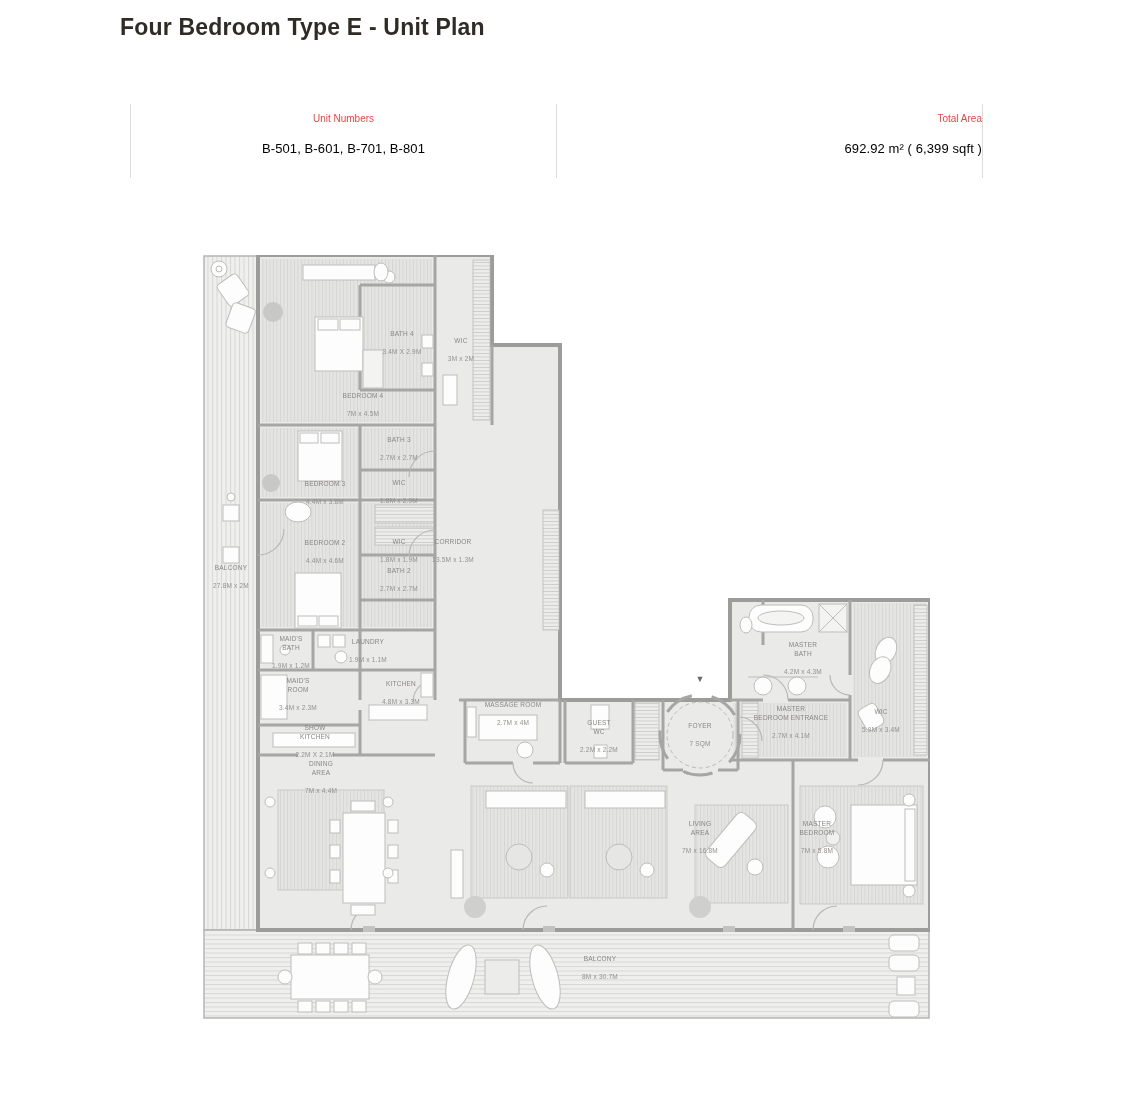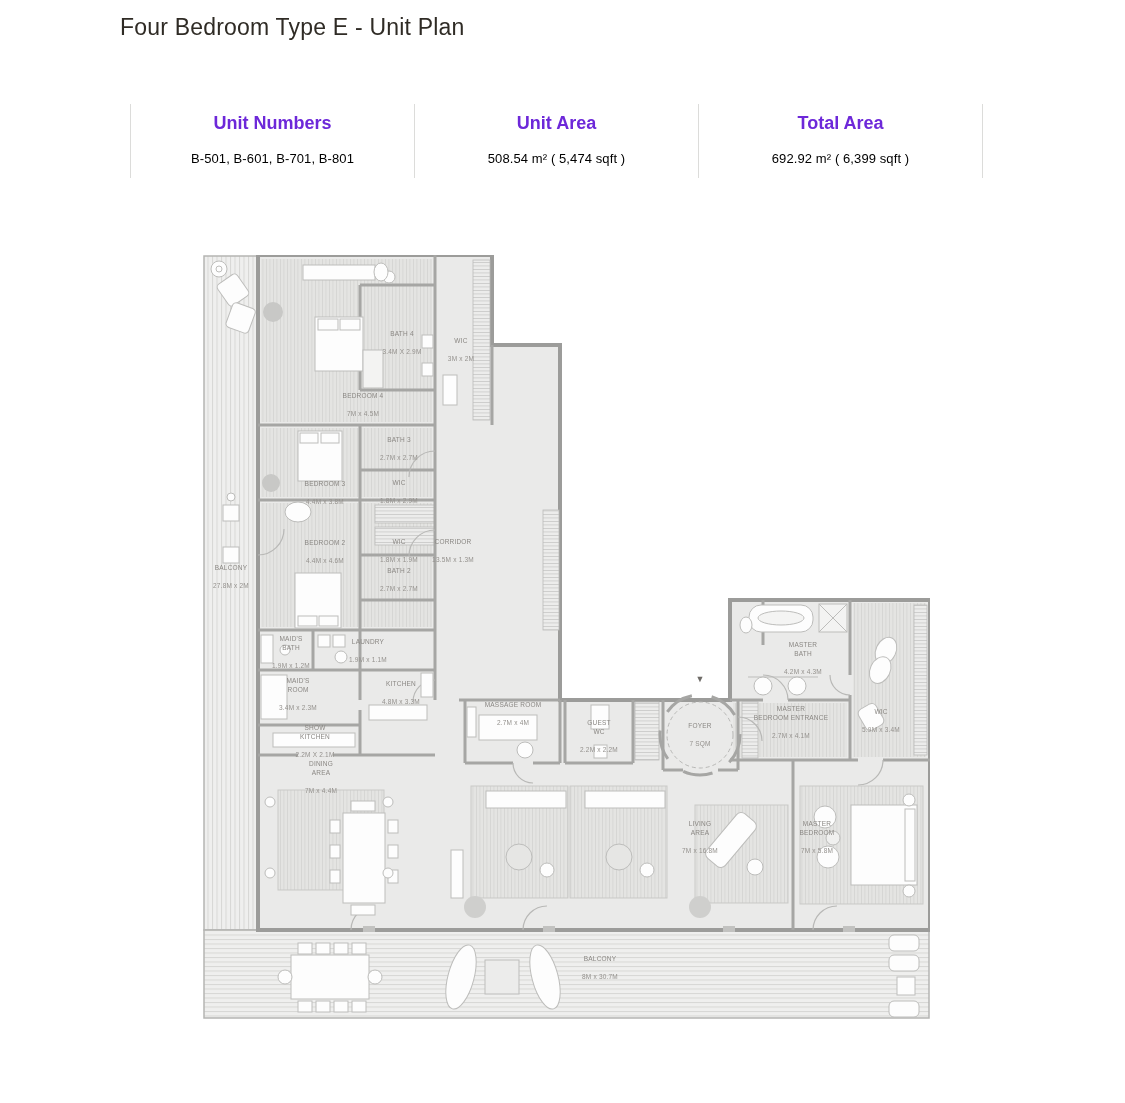--- a/index.html
+++ b/index.html
@@ -2,30 +2,30 @@
 <html><head>
 <meta charset="utf-8">
 <style>
   html,body{margin:0;padding:0;}
   body{
     width:1125px;height:1103px;position:relative;background:#ffffff;
     font-family:"Liberation Sans", sans-serif;overflow:hidden;
   }
   .page-title{
     position:absolute;left:120px;top:14px;font-size:23px;color:#2f2b25;
-    letter-spacing:.2px;font-weight:400;
+    letter-spacing:.2px;font-weight:700;
   }
   .info-table{
     position:absolute;left:130px;top:104px;width:853px;height:74px;display:flex;
   }
   .info-cell{
     flex:1;border-left:1px solid #dcdcda;text-align:center;padding-top:9px;
   }
-  .info-cell:last-child{border-right:1px solid #dcdcda;}
-  .info-label{font-size:18px;font-weight:bold;color:#6d28d9;}
+  .info-cell:last-child{border-right:1px solid #dcdcda;text-align:right;}
+  .info-label{font-size:10px;font-weight:normal;color:#ef4444;}
   .info-value{font-size:13px;color:#000000;margin-top:17px;letter-spacing:.1px;}
   .plan{
     position:absolute;left:203px;top:255px;width:727px;height:765px;
   }
   .plan svg{position:absolute;left:0;top:0;}
   .room{
     position:absolute;transform:translate(-50%,-50%);text-align:center;
     font-size:6.5px;line-height:1.35;color:#8a8783;letter-spacing:.2px;
     white-space:pre-line;pointer-events:none;width:max-content;max-width:90px;
   }
@@ -36,24 +36,20 @@
 </style>
 </head>
 <body>
 
 <div class="page-title">Four Bedroom Type E - Unit Plan</div>
 
 <div class="info-table">
   <div class="info-cell">
     <div class="info-label">Unit Numbers</div>
     <div class="info-value">B-501, B-601, B-701, B-801</div>
-  </div>
-  <div class="info-cell">
-    <div class="info-label">Unit Area</div>
-    <div class="info-value">508.54 m² ( 5,474 sqft )</div>
   </div>
   <div class="info-cell">
     <div class="info-label">Total Area</div>
     <div class="info-value">692.92 m² ( 6,399 sqft )</div>
   </div>
 </div>
 
 <div class="plan">
 <svg width="727" height="765" viewBox="0 0 727 765">
   <defs>

